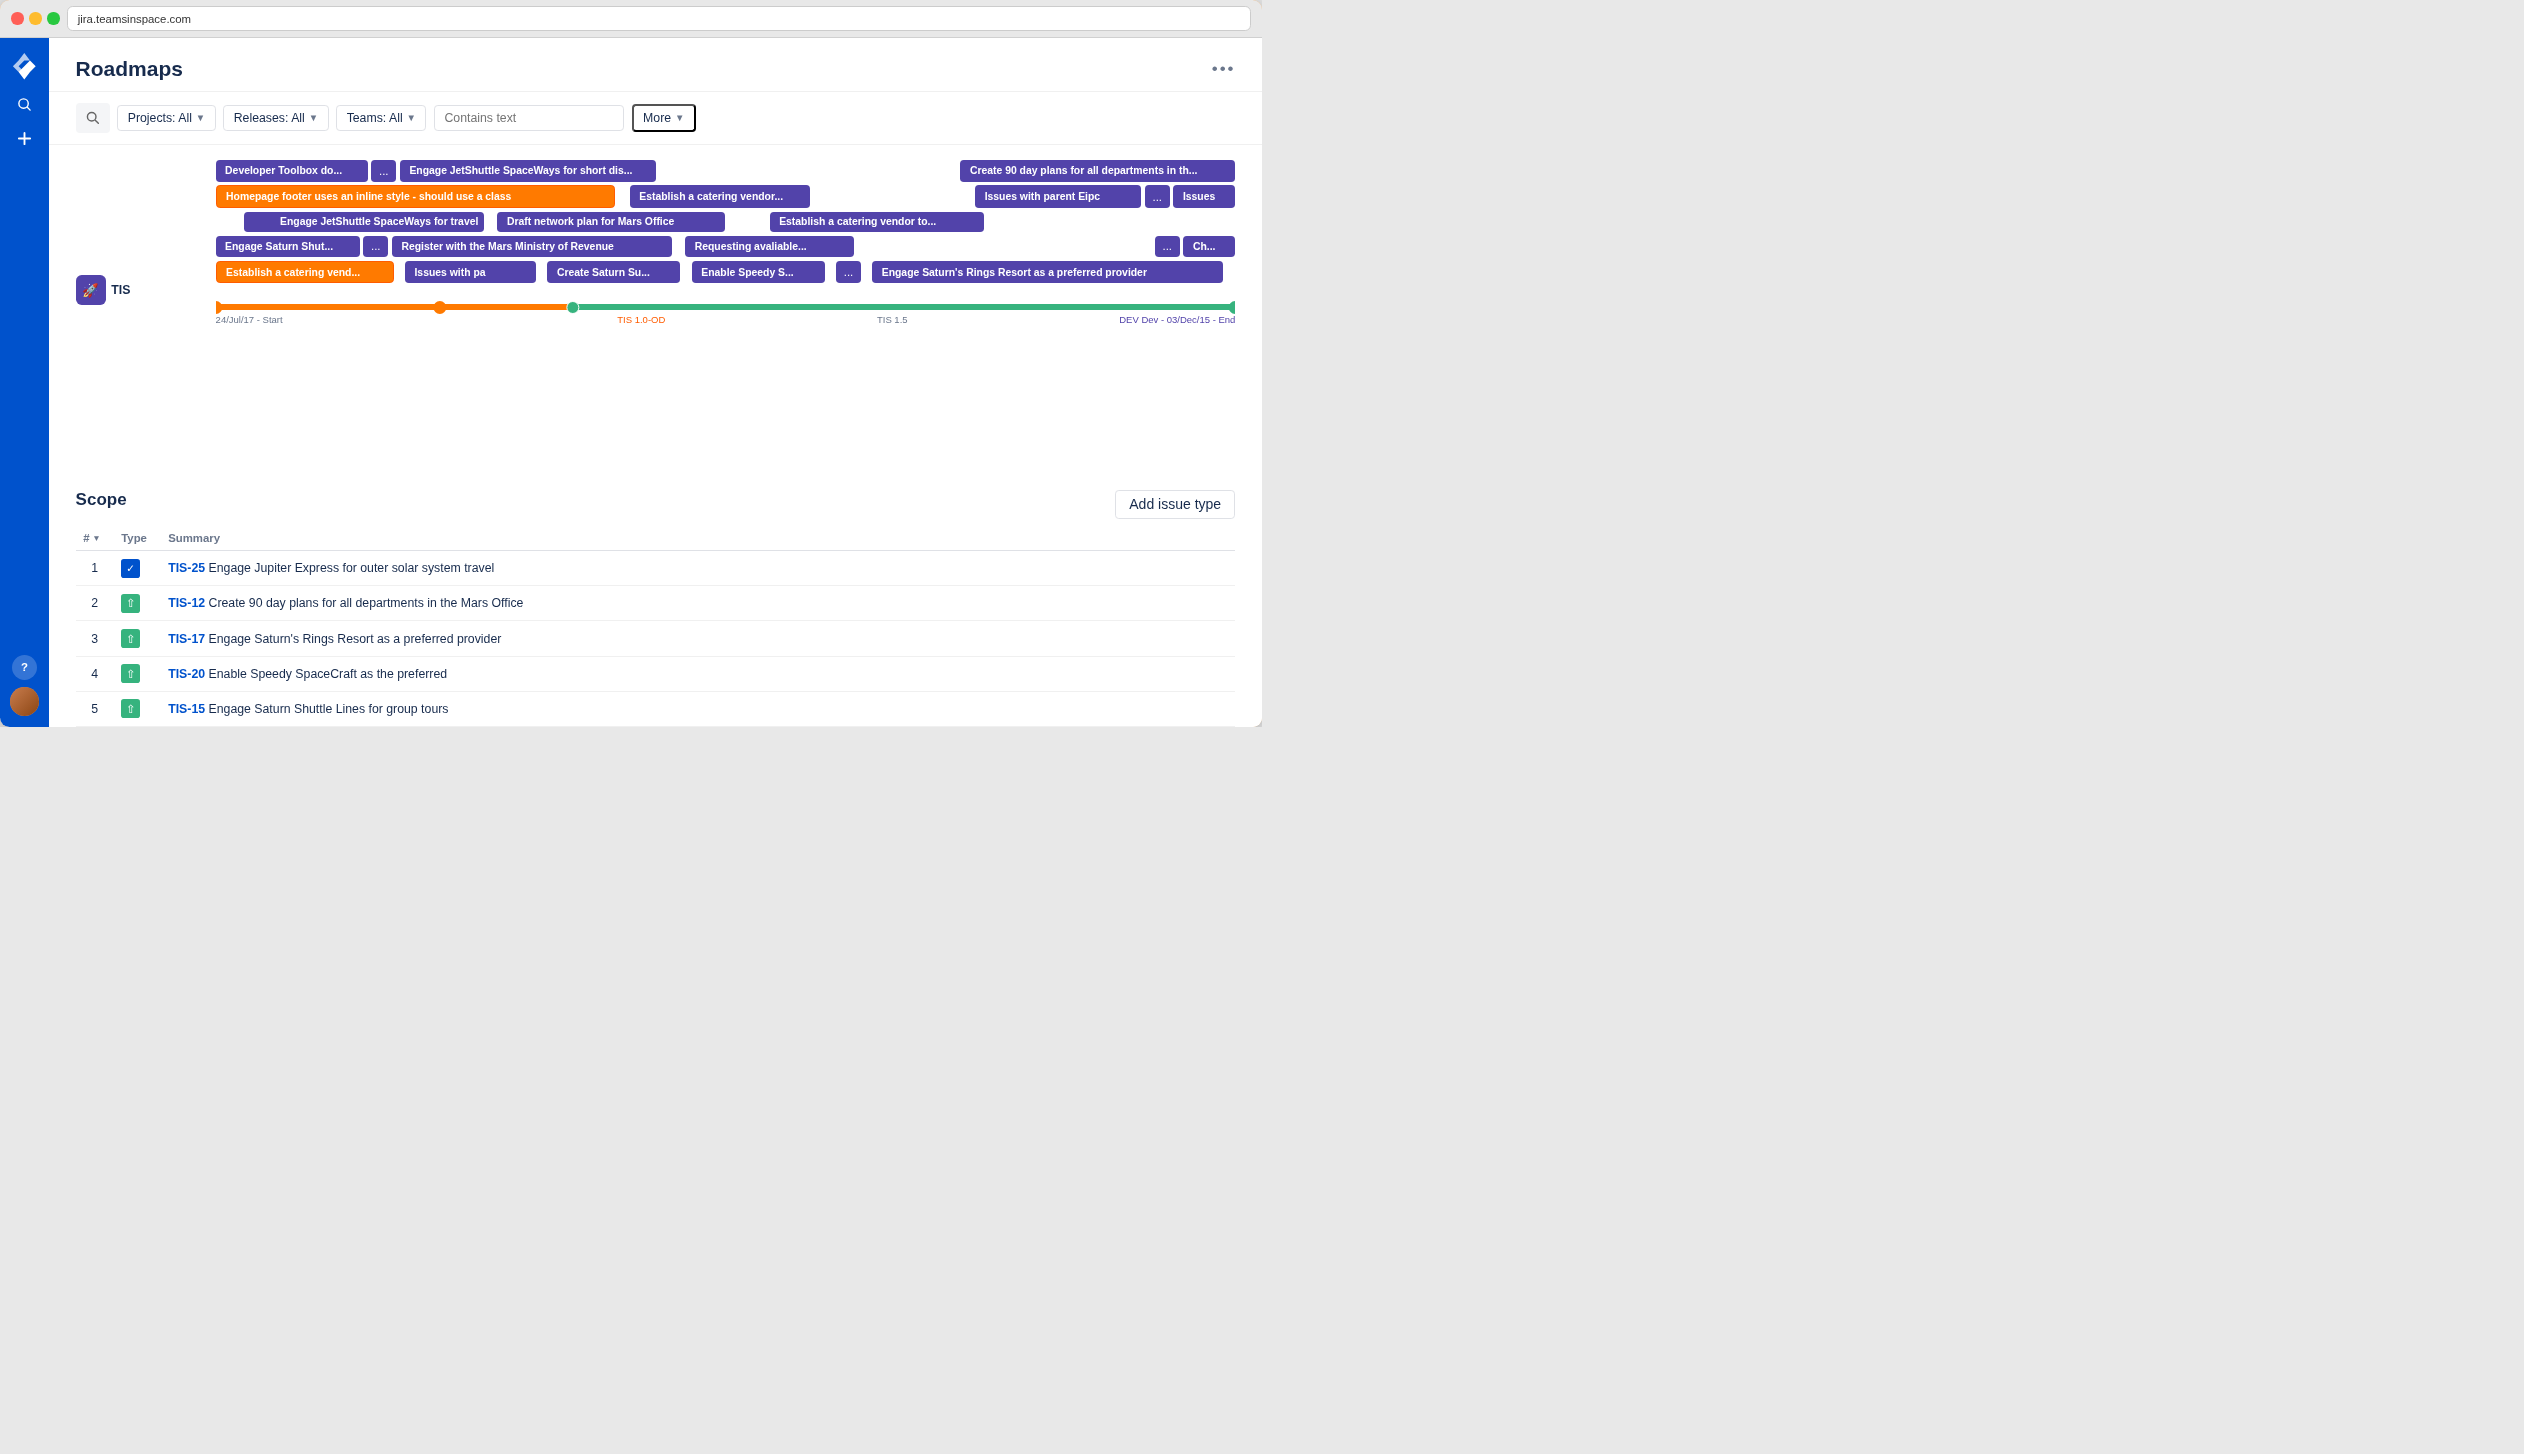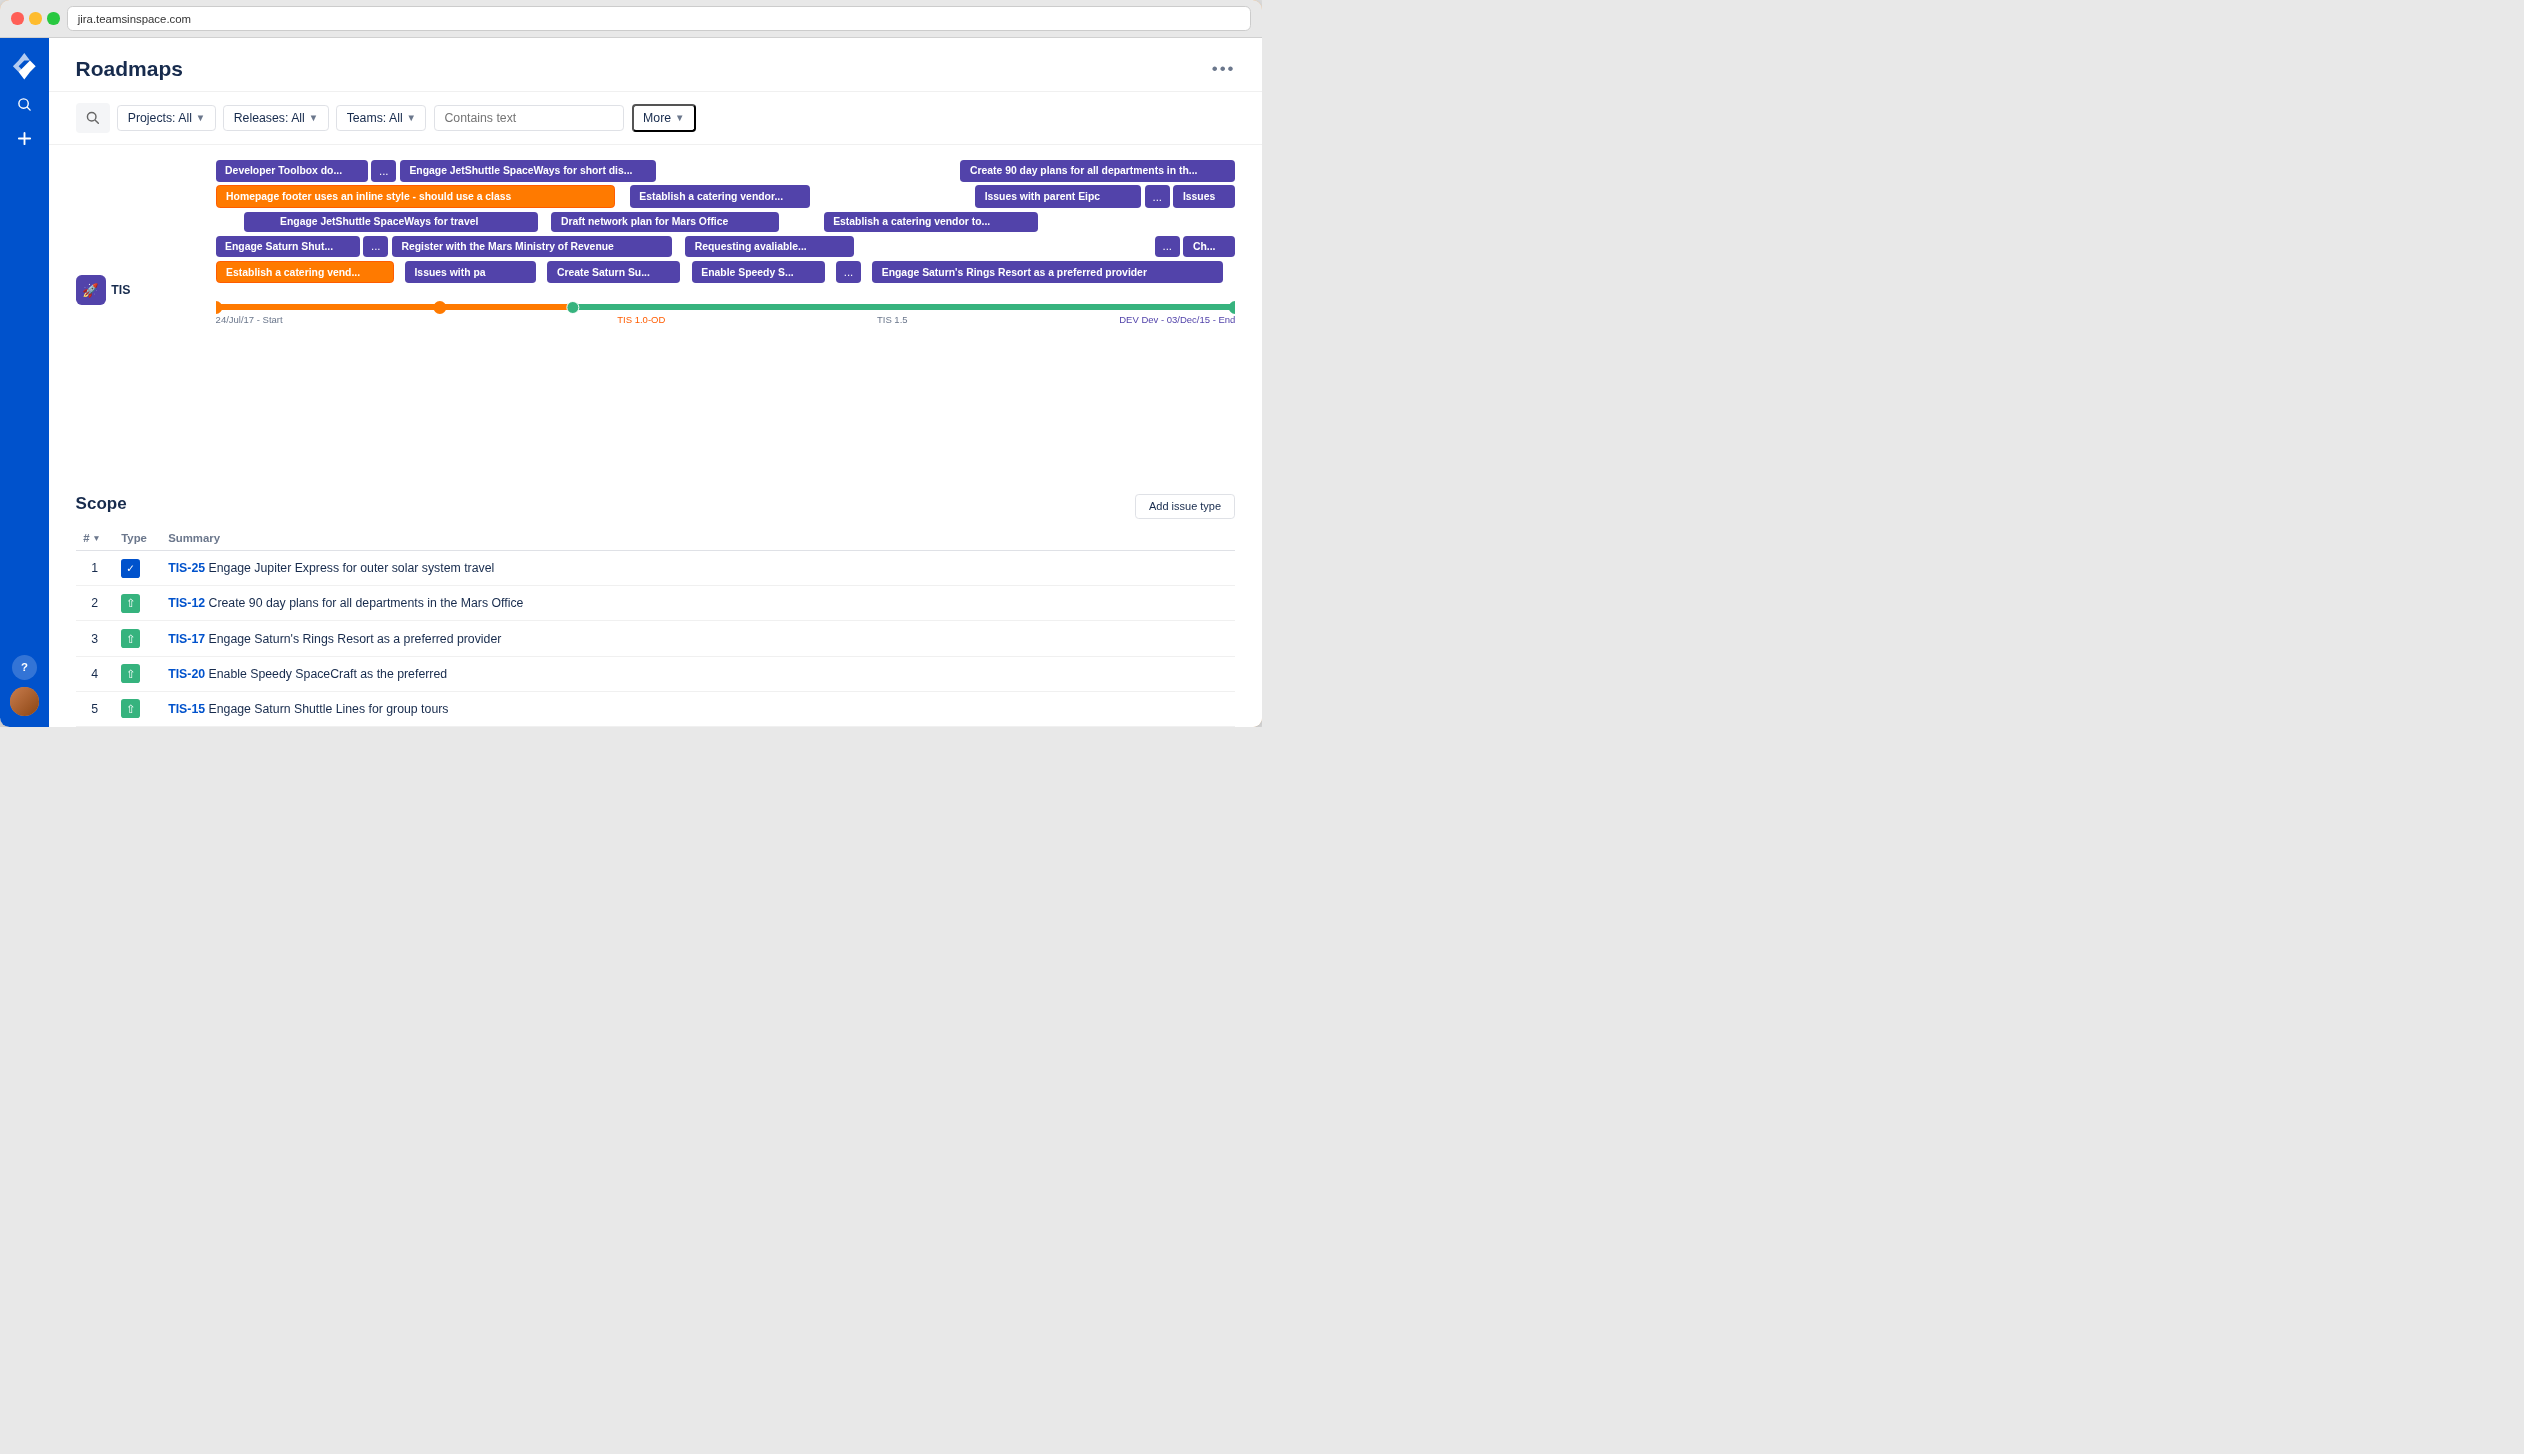--- a/index.html
+++ b/index.html
@@ -263,21 +263,21 @@
     .scope-title {
       font-size: 17px;
       font-weight: 700;
       color: #172b4d;
     }
     .add-issue-btn {
       padding: 5.7px 13.3px;
       border: 0.9px solid #dfe1e6;
       border-radius: 3.8px;
       background: white;
-      font-size: 11px;
+      font-size: 14px;
       color: #172b4d;
       cursor: pointer;
     }
 
     
     .scope-table {
       width: 100%;
       border-collapse: collapse;
     }
     .scope-table th {
@@ -447,21 +447,21 @@
               <div class="epic-bar orange" style="width:399px;">Homepage footer uses an inline style - should use a class</div>
               <div style="width:7.6px;"></div>
               <div class="epic-bar purple" style="width:180px;">Establish a catering vendor...</div>
               <div style="flex:1;"></div>
               <div class="epic-bar purple" style="width:166px;">Issues with parent Eipc</div>
               <div class="epic-dots">...</div>
               <div class="epic-bar purple" style="width:62px;">Issues</div>
             </div>
 
             <div class="epic-row" style="margin-left:28.5px;">
-              <div class="epic-bar purple" style="width:294px;padding-left:36px;">Engage JetShuttle SpaceWays for travel</div>
+              <div class="epic-bar purple" style="width:240px;padding-left:36px;">Engage JetShuttle SpaceWays for travel</div>
               <div style="width:5.7px;"></div>
               <div class="epic-bar purple" style="width:228px;">Draft network plan for Mars Office</div>
               <div style="width:5.7px;"></div>
               <div class="epic-bar purple" style="width:214px;margin-left:31px;">Establish a catering vendor to...</div>
             </div>
 
             <div class="epic-row">
               <div class="epic-bar purple" style="width:144px;">Engage Saturn Shut...</div>
               <div class="epic-dots">...</div>
               <div class="epic-bar purple" style="width:280px;">Register with the Mars Ministry of Revenue</div>

